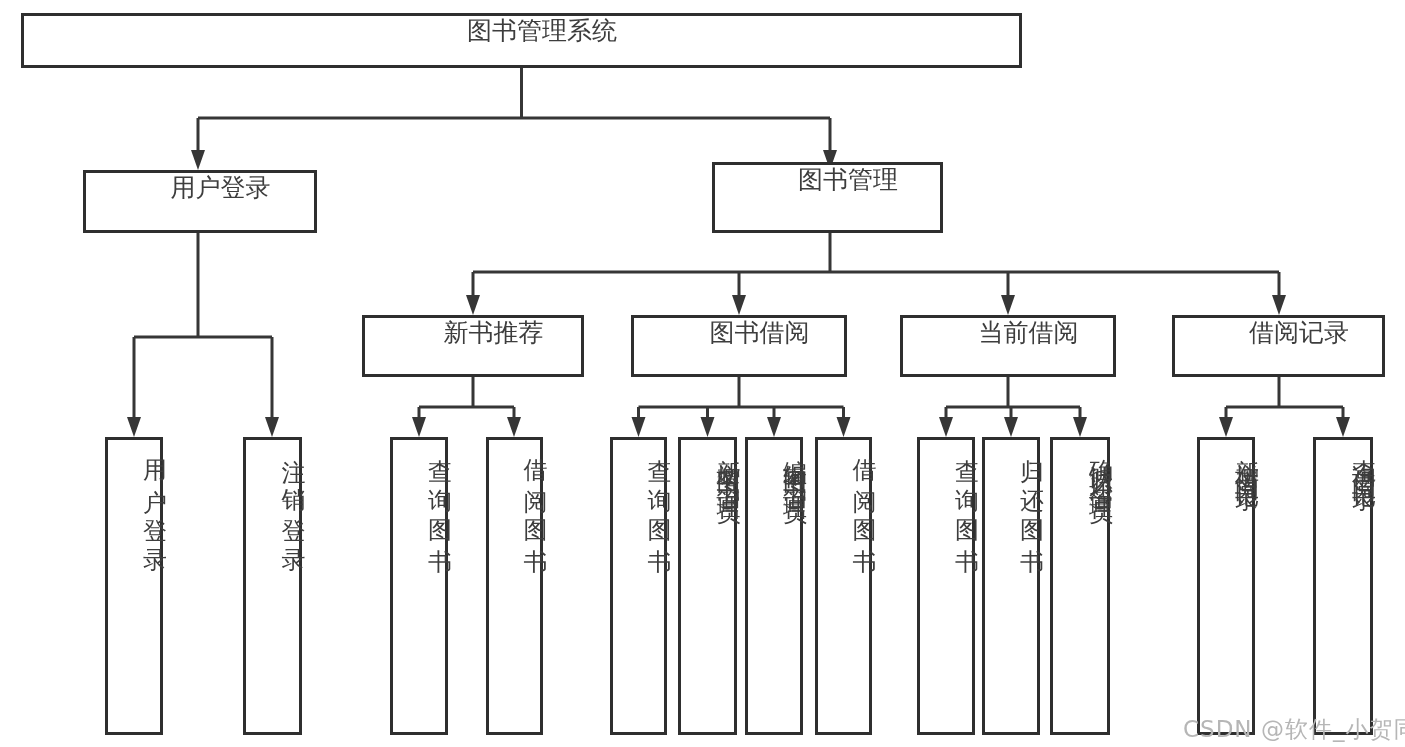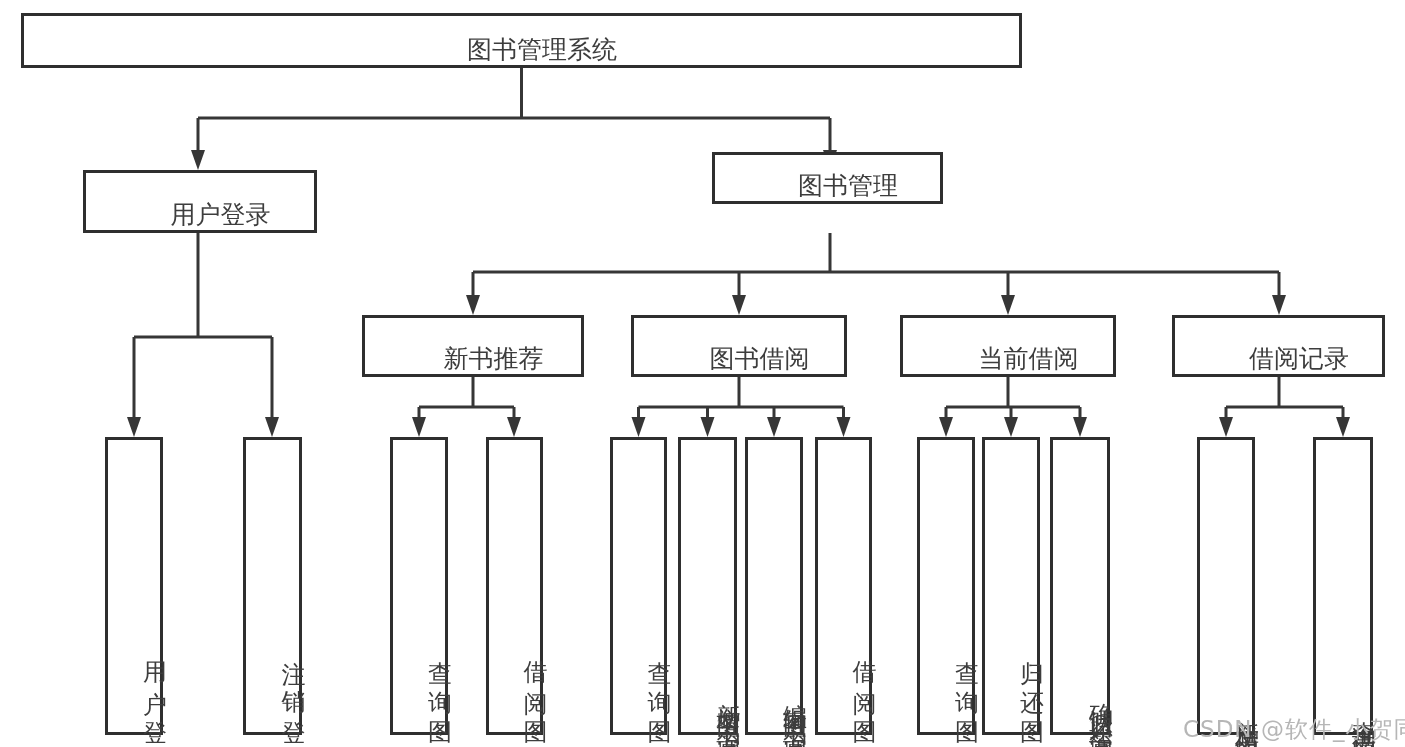--- a/index.html
+++ b/index.html
@@ -10,21 +10,21 @@
     font-family:"DejaVu Sans","Liberation Sans",sans-serif;
     overflow:hidden;
   }
   svg.connectors{position:absolute;left:0;top:0;width:1405px;height:747px;z-index:1;}
   .lines{stroke:var(--line,#363636);stroke-width:3;fill:none;}
   .heads polygon{fill:var(--line,#363636);stroke:none;}
   .node{
     position:absolute;box-sizing:border-box;
     border:3px solid var(--box_border,#2f2f2f);
     background:#ffffff;
-    display:flex;align-items:flex-end;justify-content:center;
+    display:flex;align-items:flex-start;justify-content:center;
     color:var(--text,#3d3d3d);
     font-size:25px;line-height:1.2;
     z-index:2;
     padding-left:41px;
   }
   .leaf{font-size:24px;}
   .vtext{
     writing-mode:vertical-rl;
     text-orientation:mixed;
     white-space:nowrap;
@@ -75,21 +75,21 @@
     </g>
   </svg>
 
   <div class="node" style="left:21px;top:13px;width:1001px;height:55px">
     <span>图书管理系统</span>
   </div>
 
   <div class="node" style="left:83px;top:170px;width:234px;height:63px">
     <span>用户登录</span>
   </div>
-  <div class="node" style="left:712px;top:152px;width:231px;height:52px">
+  <div class="node" style="left:712px;top:162px;width:231px;height:71px">
     <span>图书管理</span>
   </div>
 
   <div class="node" style="left:362px;top:315px;width:222px;height:62px">
     <span>新书推荐</span>
   </div>
   <div class="node" style="left:631px;top:315px;width:216px;height:62px">
     <span>图书借阅</span>
   </div>
   <div class="node" style="left:1172px;top:315px;width:213px;height:62px">

